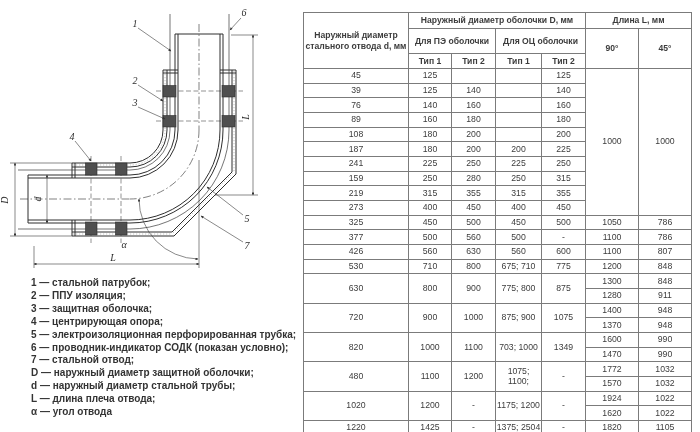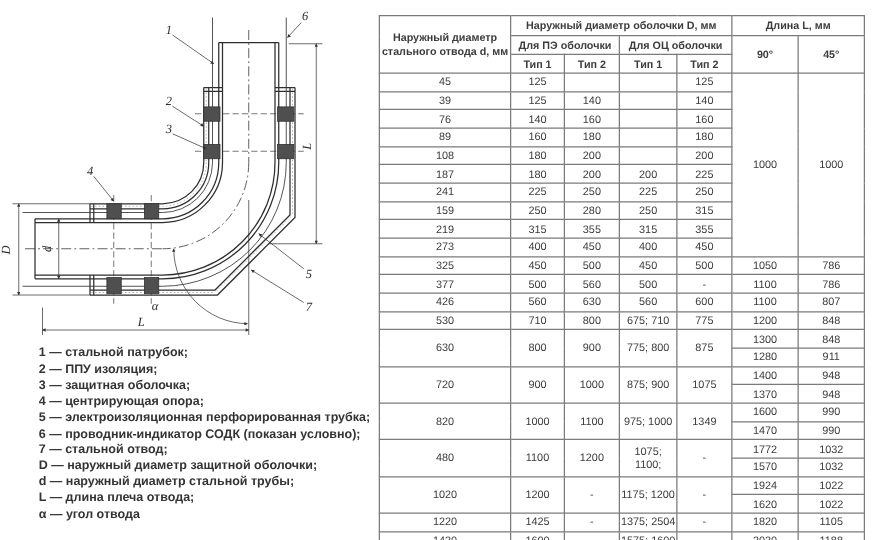--- a/index.html
+++ b/index.html
@@ -24,21 +24,21 @@
   .legend div{font-size:10px;line-height:12.9px;color:#333;white-space:nowrap;}
 
   
   table.dims{position:absolute;left:303px;top:12px;width:388px;
              border-collapse:collapse;table-layout:fixed;
              border:1px solid #6b6b6b;}
   table.dims th,table.dims td{border:1px solid #7b7b7b;text-align:center;
              vertical-align:middle;color:#3c3c3c;overflow:hidden;}
   table.dims thead th{font-size:8.6px;font-weight:700;padding:0 0;line-height:1.2;}
   table.dims thead tr.h1{height:16px;}
-  table.dims thead tr.h2{height:15px;}
+  table.dims thead tr.h2{height:25px;}
   table.dims thead tr.h3{height:15px;}
   table.dims tbody td{font-size:8.7px;font-weight:400;height:13.68px;
              line-height:1.05;padding:0;}
 </style>
 </head>
 <body>
 
 <div class="stage">
 
   <svg class="diagram" width="303" height="276" viewBox="0 0 303 276">
@@ -309,21 +309,21 @@
           <td>948</td>
         </tr>
         <tr>
           <td>1370</td>
           <td>948</td>
         </tr>
         <tr>
           <td rowspan="2">820</td>
           <td rowspan="2">1000</td>
           <td rowspan="2">1100</td>
-          <td rowspan="2">975; 1000</td>
+          <td rowspan="2">703; 1000</td>
           <td rowspan="2">1349</td>
           <td>1600</td>
           <td>990</td>
         </tr>
         <tr>
           <td>1470</td>
           <td>990</td>
         </tr>
         <tr>
           <td rowspan="2">480</td>

